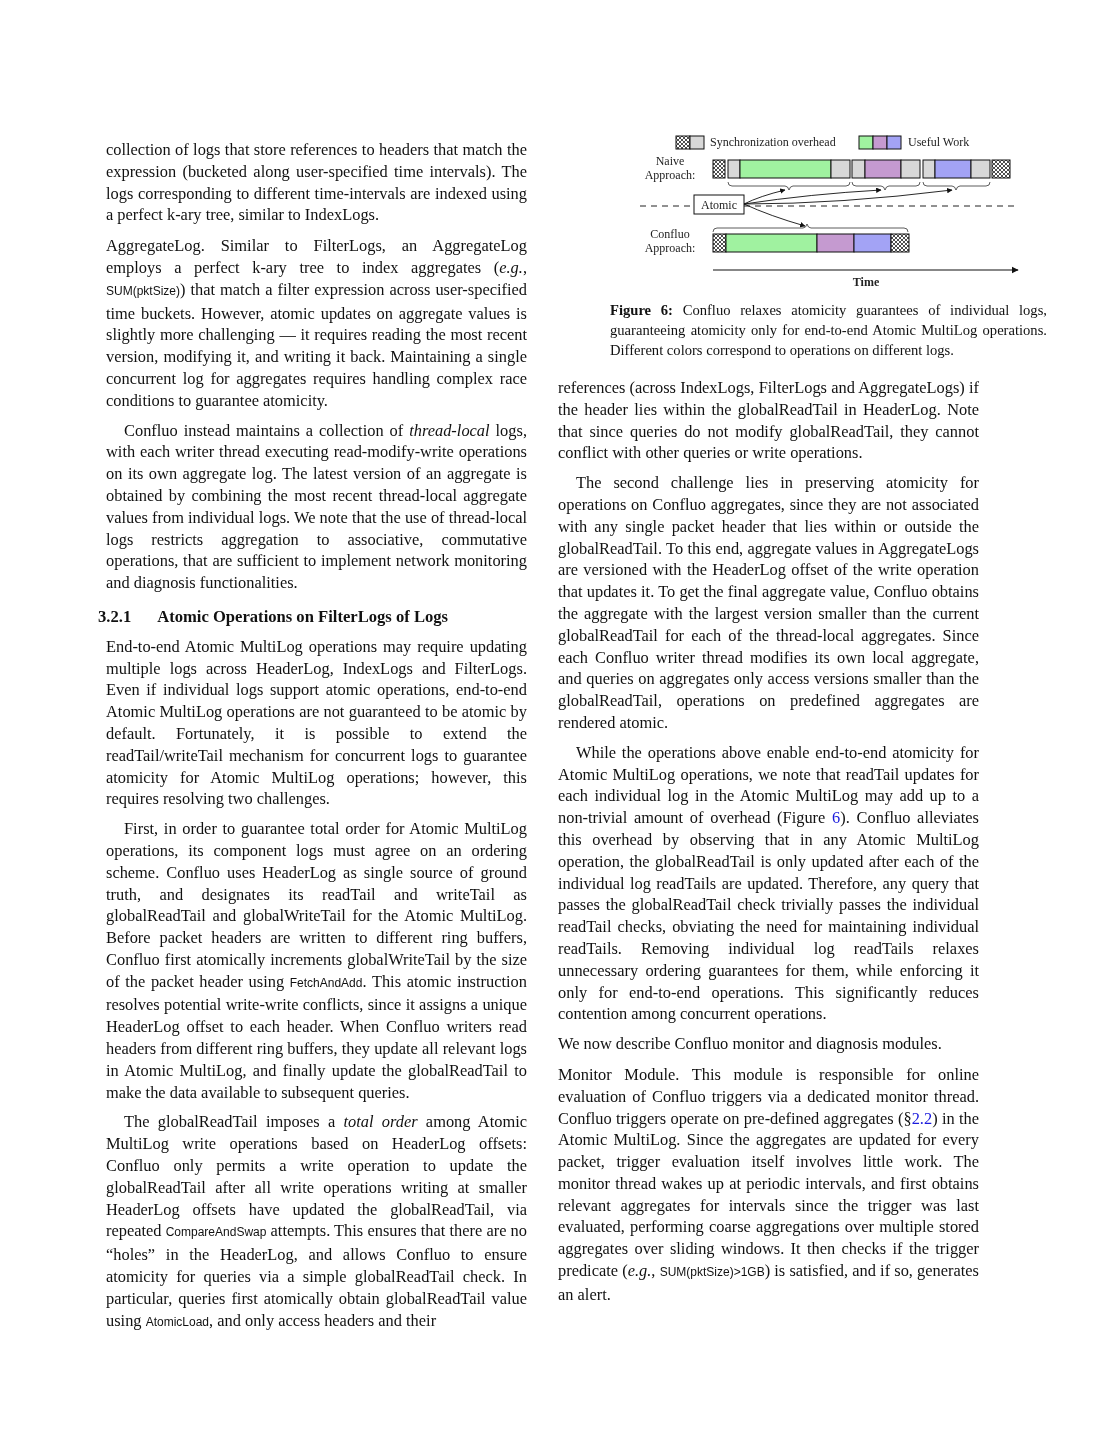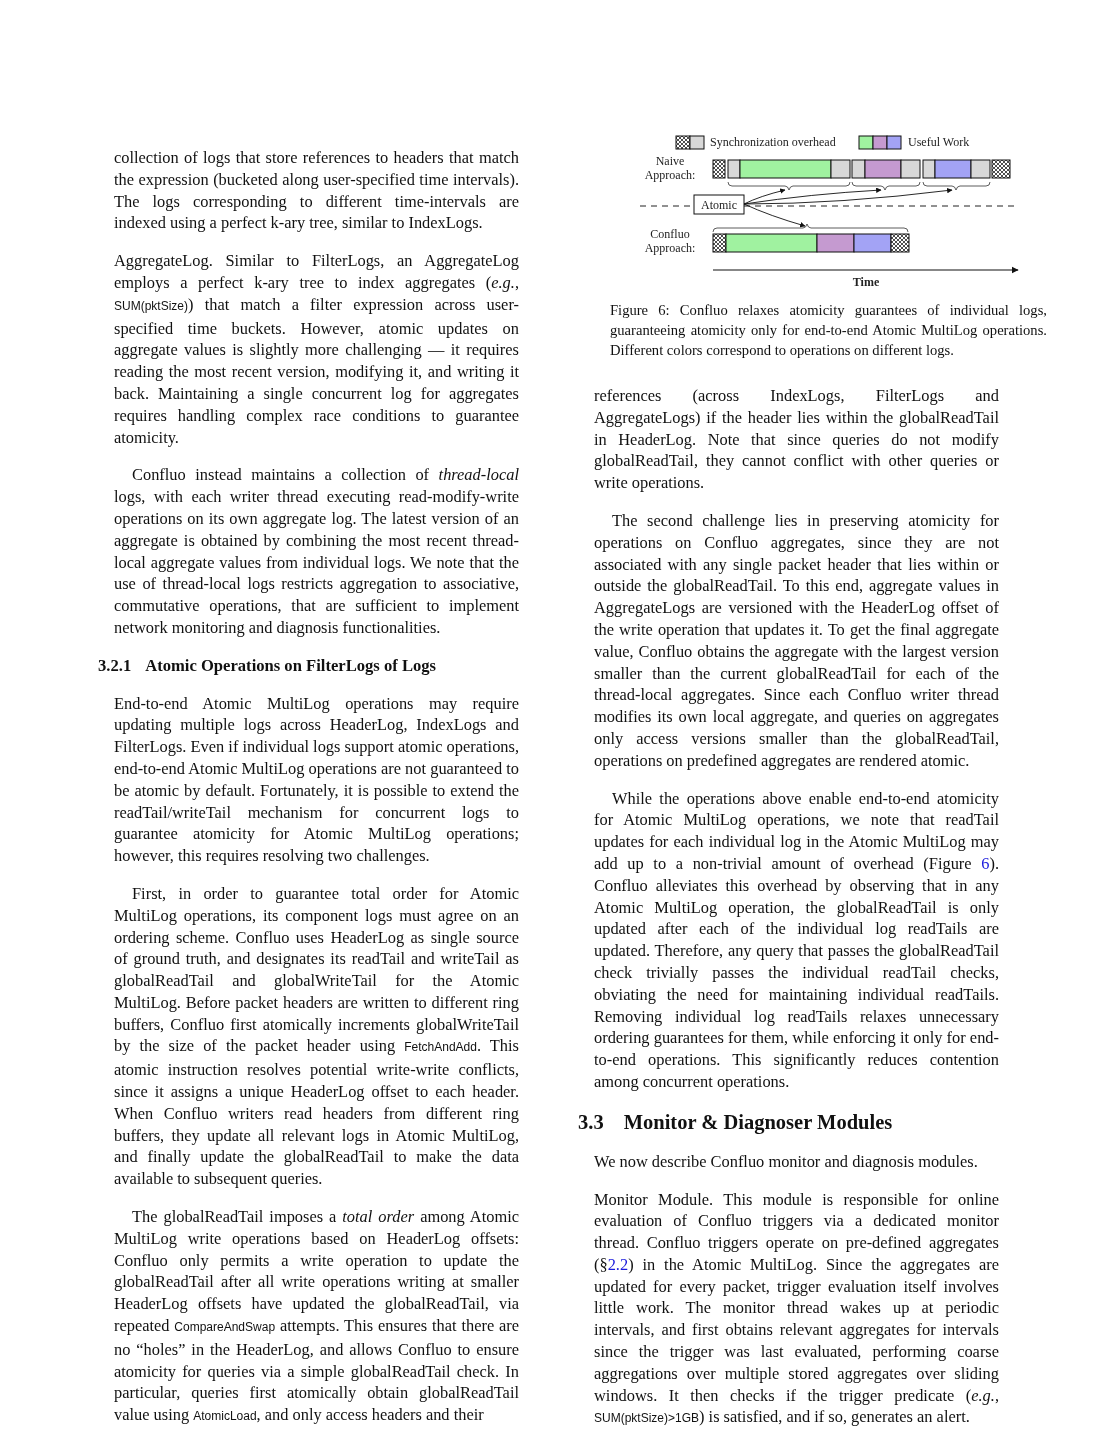--- a/index.html
+++ b/index.html
@@ -1,34 +1,34 @@
 <!DOCTYPE html>
 <html><head>
 <meta charset="utf-8">
 <style>
   html, body { margin: 0; padding: 0; background: #ffffff; }
   body { width: 1113px; height: 1440px; position: relative; overflow: hidden;
          font-family: "Liberation Serif", serif; color: #111; }
   .col { position: absolute; top: 131px; width: 437px; font-size: 16.4px; line-height: 21.8px; text-align: justify; hyphens: manual; }
   .col.left { left: 98px; }
-  .col.right { left: 578px; }
-  p { margin: 16px; }
+  .col.right { left: 550px; }
+  p { margin: 8px; }
   p.indent { text-indent: 18px; }
   p.gap { margin-top: 9px; }
   .runin { font-weight: normal; }
   .mono { font-family: Liberation Sans, sans-serif; font-size: 12px; }
   .link { color: #1a1adc; }
   h3.sub { font-size: 16.6px; font-weight: bold; margin: 12px 0 4px 0; }
-  h3.sub .num { margin-right: 14px; }
+  h3.sub .num { margin-right: 26px; }
   h2.sec { font-size: 20.5px; font-weight: bold; margin: 14px 0 6px 0; line-height: 26px; }
   h2.sec .num { margin-right: 20px; }
   .figure { position: absolute; left: 610px; top: 128px; width: 437px; }
   .figure svg { display: block; }
   .caption { font-size: 14.6px; line-height: 20px; text-align: justify; margin-top: 10px; }
-  .caption .lbl { font-weight: normal; }
+  .caption .lbl { font-weight: bold; }
   .fig-text { font-family: "Liberation Serif", serif; font-size: 12px; fill: #222; }
 </style>
 </head>
 <body>
 
 <div class="col left">
   <p>collection of logs that store references to headers that match the expression (bucketed along user-specified time intervals). The logs corresponding to different time-intervals are indexed using a perfect k-ary tree, similar to IndexLogs.</p>
 
   <p class="gap"><span class="runin">AggregateLog.</span><span> Similar to FilterLogs, an AggregateLog employs a perfect k-ary tree to index aggregates (</span><i>e.g.</i><span>, </span><span class="mono">SUM(pktSize)</span><span>) that match a filter expression across user-specified time buckets. However, atomic updates on aggregate values is slightly more challenging — it requires reading the most recent version, modifying it, and writing it back. Maintaining a single concurrent log for aggregates requires handling complex race conditions to guarantee atomicity.</span></p>
 
@@ -115,18 +115,17 @@
     <text class="fig-text" x="256" y="158" text-anchor="middle" font-weight="bold">Time</text>
   </svg>
   <div class="caption"><span class="lbl">Figure 6:</span><span> Confluo relaxes atomicity guarantees of individual logs, guaranteeing atomicity only for end-to-end Atomic MultiLog operations. Different colors correspond to operations on different logs.</span></div>
 </div>
 
 <div class="col right" style="top:369px;">
   <p>references (across IndexLogs, FilterLogs and AggregateLogs) if the header lies within the globalReadTail in HeaderLog. Note that since queries do not modify globalReadTail, they cannot conflict with other queries or write operations.</p>
   <p class="indent">The second challenge lies in preserving atomicity for operations on Confluo aggregates, since they are not associated with any single packet header that lies within or outside the globalReadTail. To this end, aggregate values in AggregateLogs are versioned with the HeaderLog offset of the write operation that updates it. To get the final aggregate value, Confluo obtains the aggregate with the largest version smaller than the current globalReadTail for each of the thread-local aggregates. Since each Confluo writer thread modifies its own local aggregate, and queries on aggregates only access versions smaller than the globalReadTail, operations on predefined aggregates are rendered atomic.</p>
   <p class="indent"><span>While the operations above enable end-to-end atomicity for Atomic MultiLog operations, we note that readTail updates for each individual log in the Atomic MultiLog may add up to a non-trivial amount of overhead (Figure </span><span class="link">6</span><span>). Confluo alleviates this overhead by observing that in any Atomic MultiLog operation, the globalReadTail is only updated after each of the individual log readTails are updated. Therefore, any query that passes the globalReadTail check trivially passes the individual readTail checks, obviating the need for maintaining individual readTails. Removing individual log readTails relaxes unnecessary ordering guarantees for them, while enforcing it only for end-to-end operations. This significantly reduces contention among concurrent operations.</span></p>
 
-  <h2 class="sec"><span class="num">3.3</span><span>Monitor &amp; Diagnoser Modules</span></h2>
 
   <p>We now describe Confluo monitor and diagnosis modules.</p>
 
   <p class="gap"><span class="runin">Monitor Module.</span><span> This module is responsible for online evaluation of Confluo triggers via a dedicated monitor thread. Confluo triggers operate on pre-defined aggregates (§</span><span class="link">2.2</span><span>) in the Atomic MultiLog. Since the aggregates are updated for every packet, trigger evaluation itself involves little work. The monitor thread wakes up at periodic intervals, and first obtains relevant aggregates for intervals since the trigger was last evaluated, performing coarse aggregations over multiple stored aggregates over sliding windows. It then checks if the trigger predicate (</span><i>e.g.</i><span>, </span><span class="mono">SUM(pktSize)&gt;1GB</span><span>) is satisfied, and if so, generates an alert.</span></p>
 </div>
 
 </body></html>

